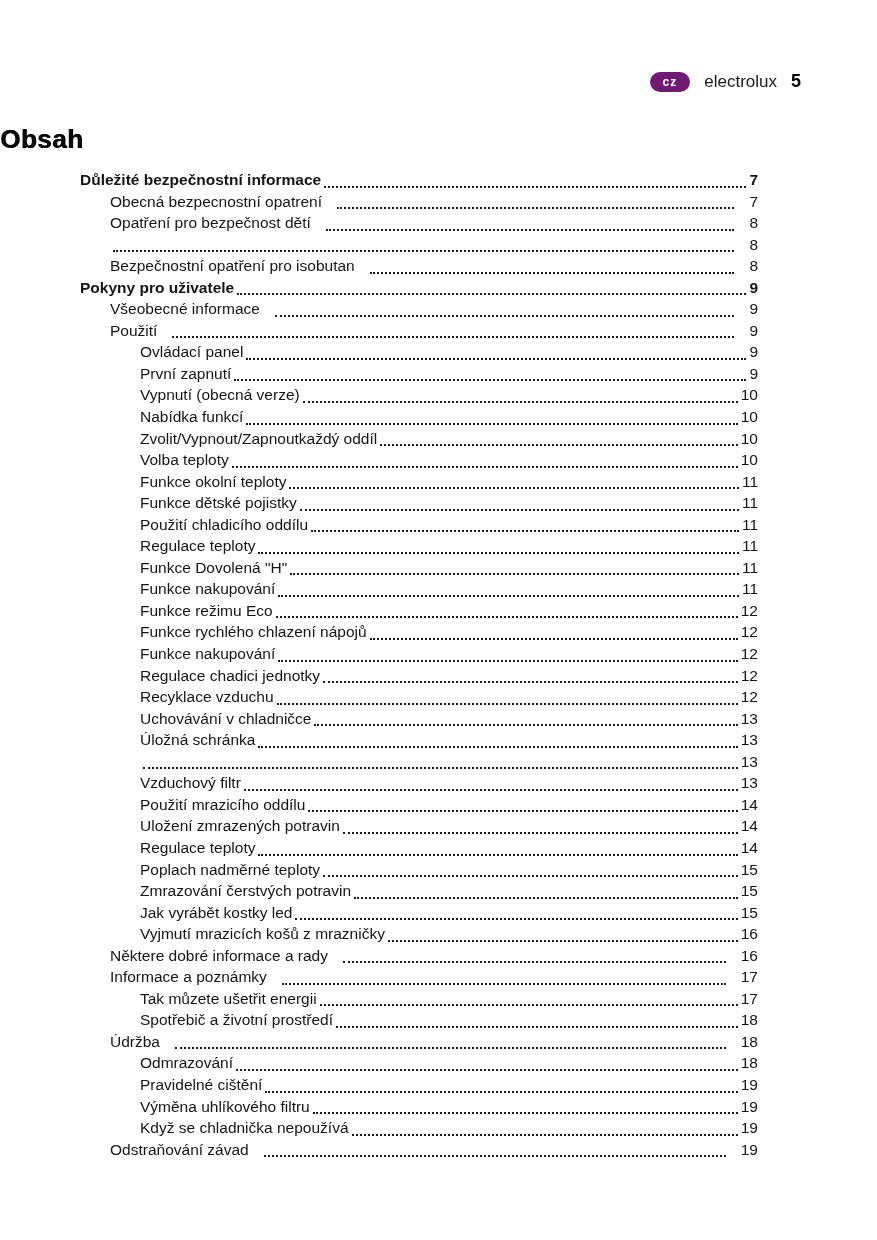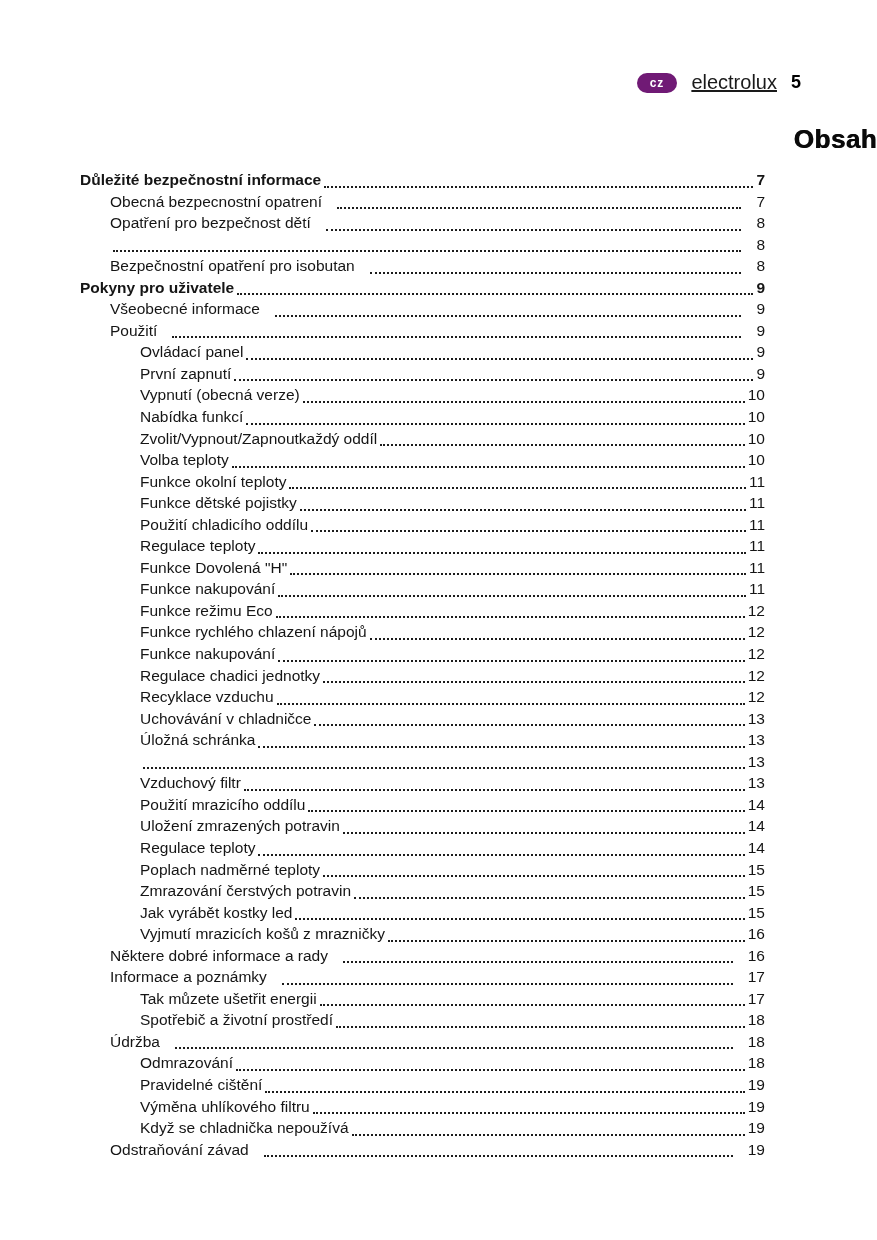--- a/index.html
+++ b/index.html
@@ -24,46 +24,45 @@
     background: #701a75;
     color: #ffffff;
     border-radius: 10px;
     font-size: 12px;
     font-weight: bold;
     line-height: 1;
     padding: 4px 13px 4px 13px;
     letter-spacing: 1px;
   }
   .brand {
-    font-size: 20px;
+    font-size: 17px;
     color: #1a1a1a;
-    text-decoration: underline;
   }
   .page-num {
     font-size: 18px;
     font-weight: bold;
     color: #000000;
   }
   .doc-title {
     position: absolute;
     top: 124px;
     left: 0;
     width: 100%;
-    text-align: right;
+    text-align: left;
     font-size: 26px;
     font-weight: bold;
     letter-spacing: 0.5px;
     color: #0a0a0a;
     text-shadow: 0.7px 0 0 currentColor;
   }
   .toc {
     position: absolute;
     top: 171px;
     left: 80px;
-    right: 112px;
+    right: 119px;
   }
   .toc-row {
     display: flex;
     align-items: baseline;
     height: 21.55px;
     font-size: 15.5px;
     color: #151515;
   }
   .toc-row.bold { font-weight: bold; }
   .toc-row.level-1 { padding-left: 30px; gap: 12px; }

